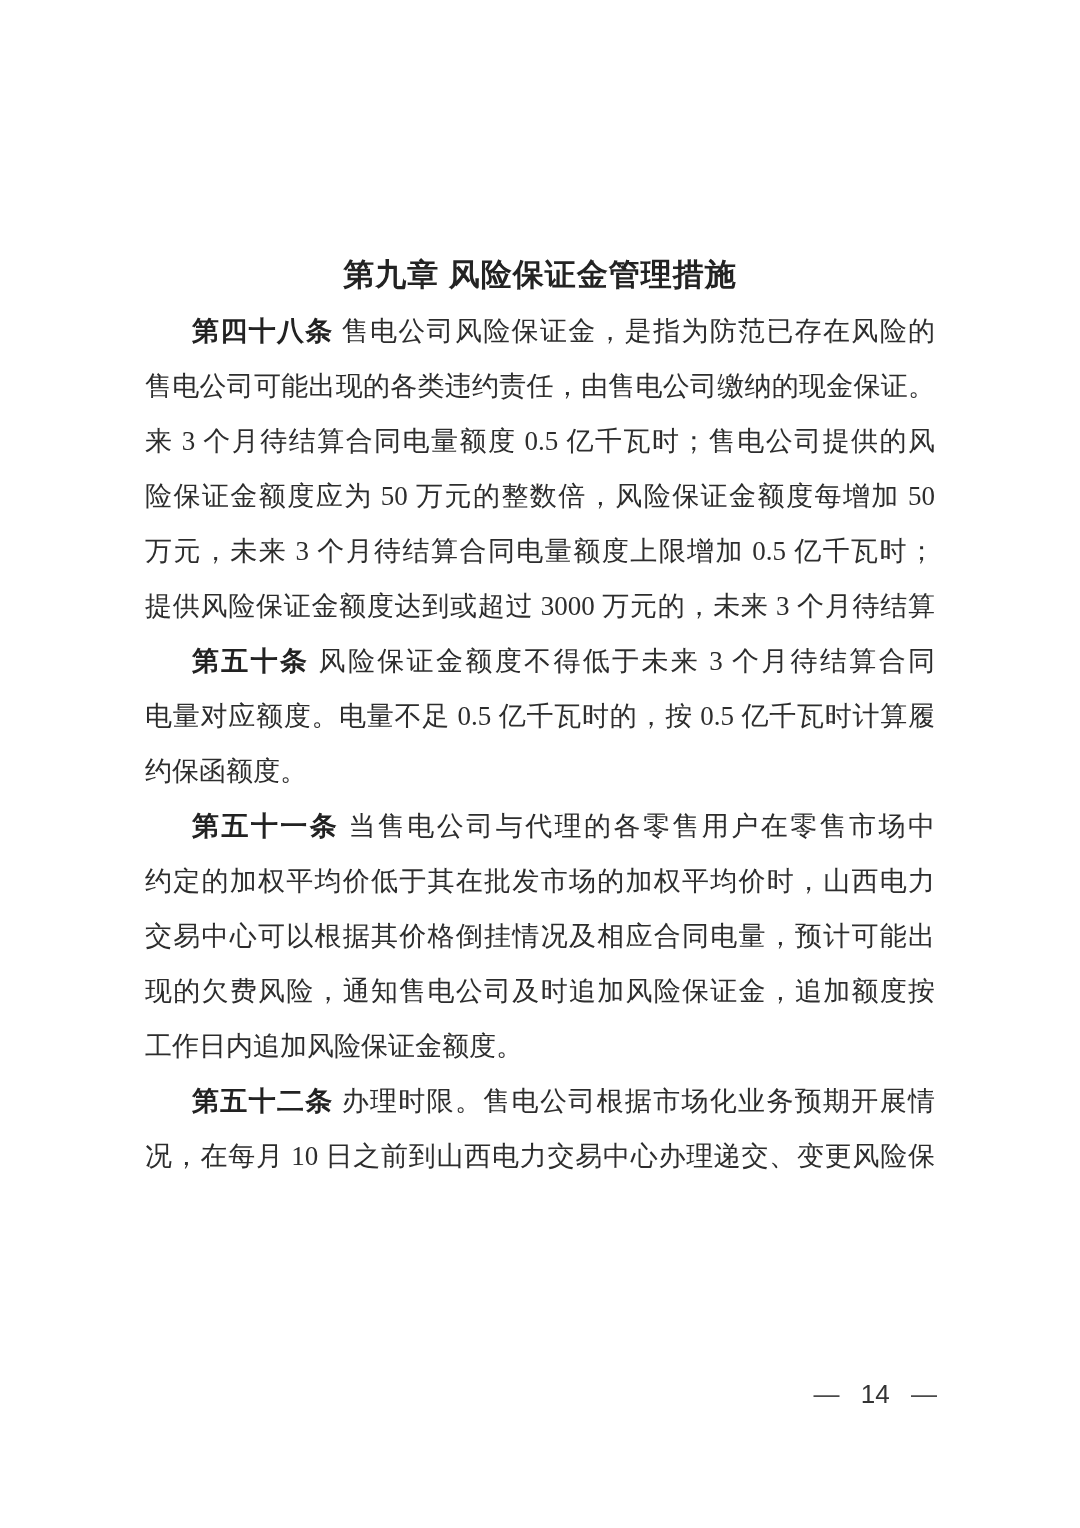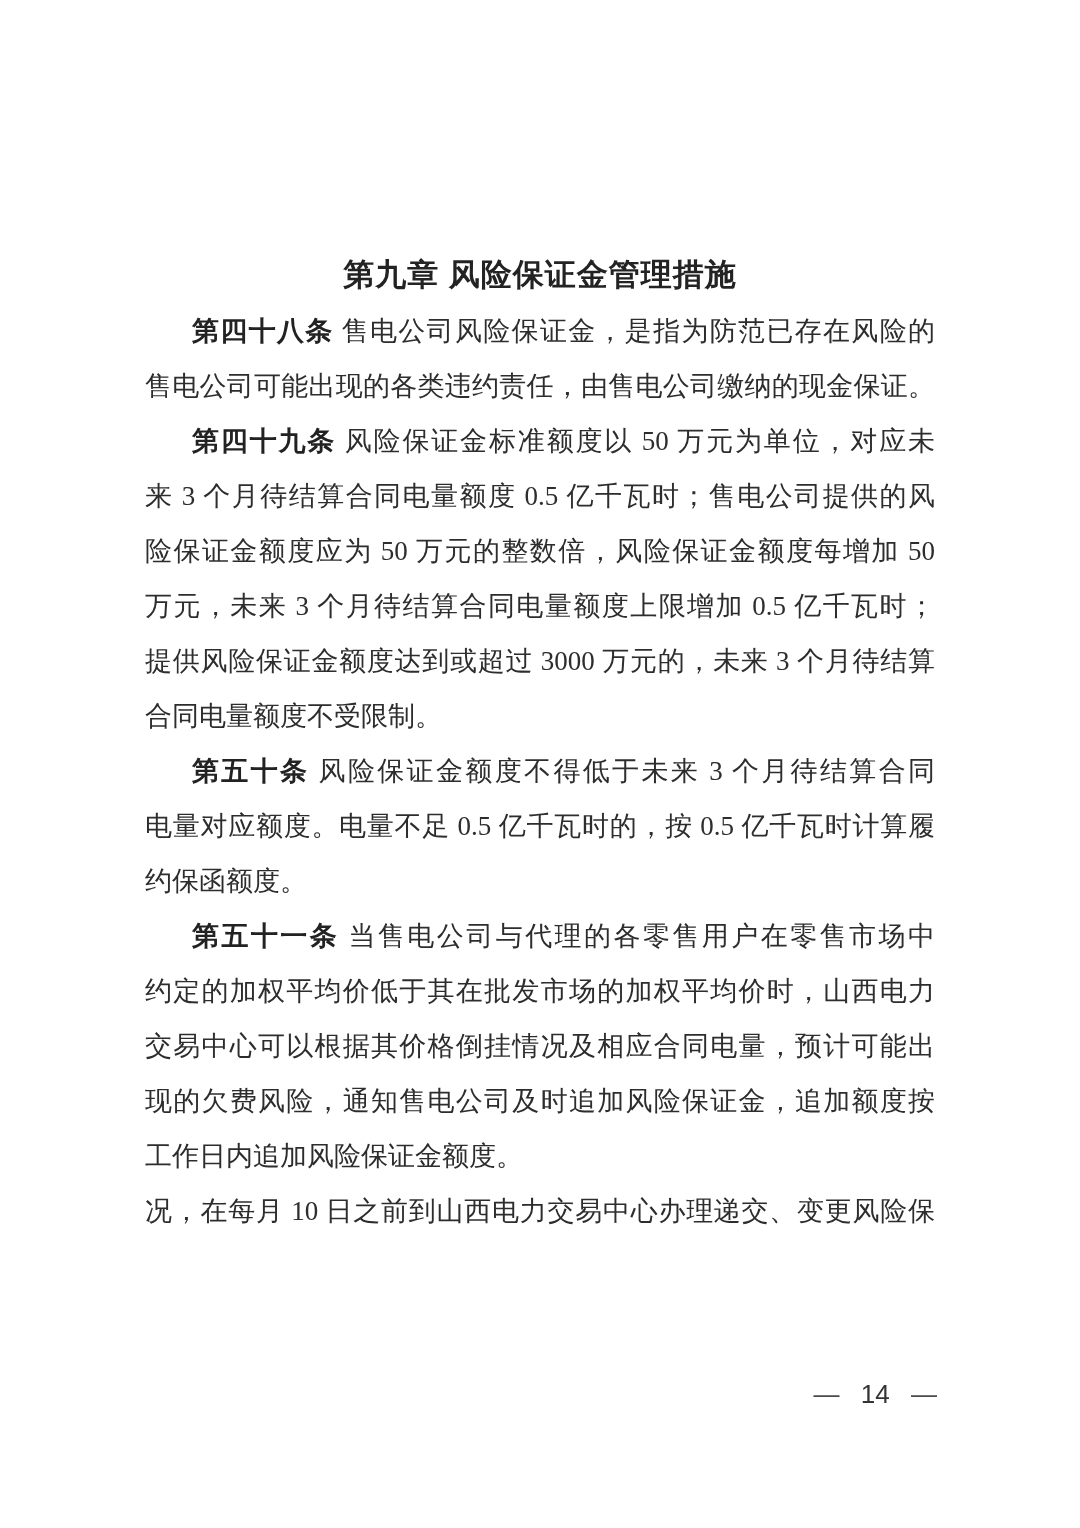--- a/index.html
+++ b/index.html
@@ -79,40 +79,39 @@
 
 <div class="page">
   <div class="content">
     <h1 class="doc-title">第九章 风险保证金管理措施</h1>
     <div>
         <div class="paragraph">
           <div class="line justify indent"><span class="bold">第四十八条</span><span> 售电公司风险保证金，是指为防范已存在风险的</span></div>
           <div class="line justify"><span>售电公司可能出现的各类违约责任，由售电公司缴纳的现金保证。</span></div>
         </div>
         <div class="paragraph">
-          <div class="line justify indent"><span class="bold">第四十九条</span><span> 风险保证金标准额度以 50 万元为单位，对应未</span></div>
           <div class="line justify"><span>来 3 个月待结算合同电量额度 0.5 亿千瓦时；售电公司提供的风</span></div>
           <div class="line justify"><span>险保证金额度应为 50 万元的整数倍，风险保证金额度每增加 50</span></div>
           <div class="line justify"><span>万元，未来 3 个月待结算合同电量额度上限增加 0.5 亿千瓦时；</span></div>
           <div class="line justify"><span>提供风险保证金额度达到或超过 3000 万元的，未来 3 个月待结算</span></div>
-          <div class="line"><span>合同电量额度不受限制。</span></div>
         </div>
         <div class="paragraph">
           <div class="line justify indent"><span class="bold">第五十条</span><span> 风险保证金额度不得低于未来 3 个月待结算合同</span></div>
           <div class="line justify"><span>电量对应额度。电量不足 0.5 亿千瓦时的，按 0.5 亿千瓦时计算履</span></div>
           <div class="line"><span>约保函额度。</span></div>
         </div>
         <div class="paragraph">
           <div class="line justify indent"><span class="bold">第五十一条</span><span> 当售电公司与代理的各零售用户在零售市场中</span></div>
           <div class="line justify"><span>约定的加权平均价低于其在批发市场的加权平均价时，山西电力</span></div>
           <div class="line justify"><span>交易中心可以根据其价格倒挂情况及相应合同电量，预计可能出</span></div>
           <div class="line justify"><span>现的欠费风险，通知售电公司及时追加风险保证金，追加额度按</span></div>
           <div class="line"><span>工作日内追加风险保证金额度。</span></div>
         </div>
         <div class="paragraph">
+          <div class="line justify indent"><span class="bold">第五十二条</span><span> 办理时限。售电公司根据市场化业务预期开展情</span></div>
           <div class="line justify"><span>况，在每月 10 日之前到山西电力交易中心办理递交、变更风险保</span></div>
         </div>
       </div>
   </div>
   <div class="footer">
     <span class="dash">—</span>
     <span class="page-num">14</span>
     <span class="dash">—</span>
   </div>
 </div>

